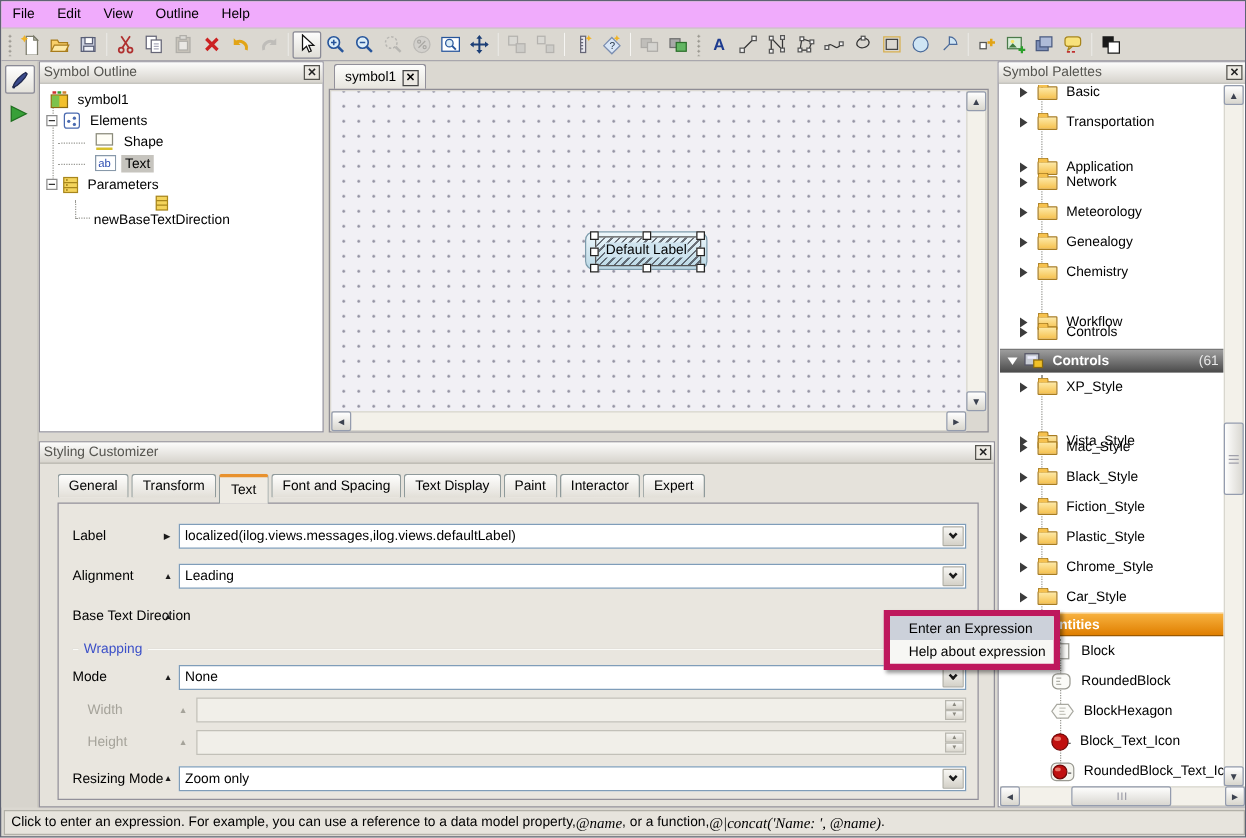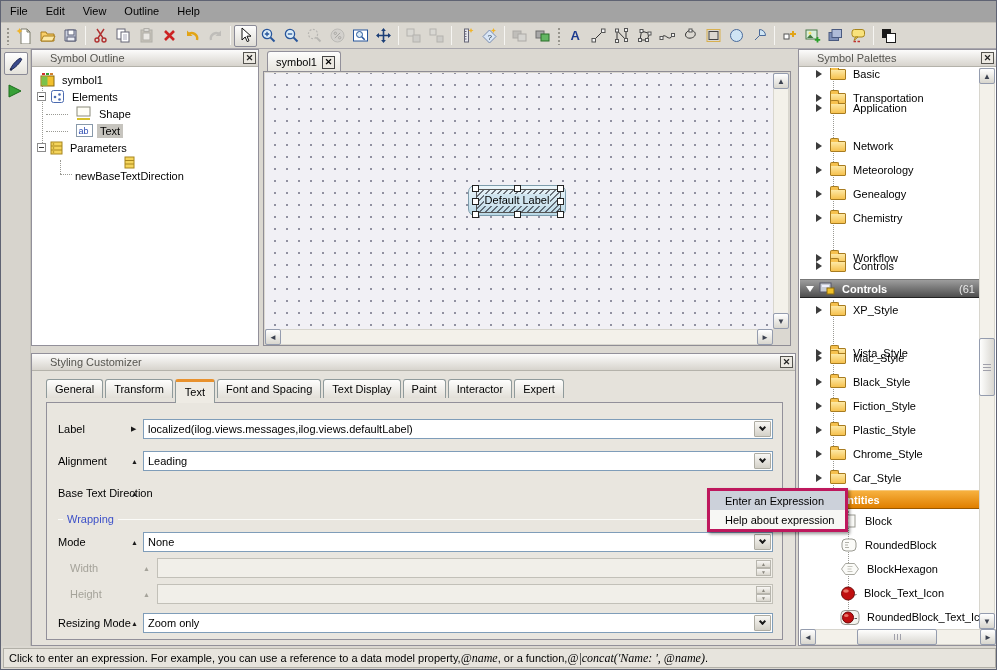--- a/index.html
+++ b/index.html
@@ -4,36 +4,36 @@
 <style>
   * { box-sizing: border-box; margin: 0; padding: 0; }
   body { background:#9aa0a8; }
   #app{ position:relative; width:997px; height:670px; background:#dbd8d1;
         font-family:"Liberation Sans",sans-serif; font-size:11px; color:#000;
         overflow:hidden; border:1px solid #5f6373; }
   .abs{ position:absolute; }
 
   
   #menubar{ left:0; top:0; width:995px; height:22px; display:flex; align-items:stretch;
-            background:#a3a3a3; border-bottom:1px solid #c6c3bb; }
+            background:#f0abfc; border-bottom:1px solid #c6c3bb; }
   .mi{ padding:4px 9px 0 9px; cursor:default; }
   #toolbar{ left:0; top:22px; width:995px; height:26px; display:flex; align-items:center;
             background:#dbd8d1; border-bottom:1px solid #a9a7ad; padding-left:2px; }
   .grip{ width:4px; height:18px; margin:0 3px;
          background-image:radial-gradient(#97958d 1px, transparent 1px); background-size:4px 4px; }
   .tb{ width:23px; height:22px; display:flex; align-items:center; justify-content:center;
        border:1px solid transparent; border-radius:2px; }
   .tb.pressed{ border:1px solid #8a8a96; background:linear-gradient(#fdfdfd,#dfddd6); }
   .tb.dis{ opacity:.42; filter:grayscale(.8); }
   .sep{ width:1px; height:19px; background:#b2b0a8; border-right:1px solid #f6f5f2; margin:0 3px; }
 
   
   .panel{ border:1px solid #92909a; background:#fff; }
   .titlebar{ height:17px; background:linear-gradient(#fcfcfb,#d7d4cd); border-bottom:1px solid #b4b2aa;
-             color:#55544f; padding:2px 18px; position:relative; }
+             color:#55544f; padding:2px 3px; position:relative; }
   .closebox{ position:absolute; right:2px; top:2px; width:13px; height:12px; background:#ece9e2;
              border:1px solid #55544f; font-size:9px; line-height:10px; text-align:center; color:#222;
              font-weight:bold; cursor:default; }
 
   
   #leftstrip{ left:0; top:48px; width:30px; height:597px; background:#d7d4cd; border-right:1px solid #c2c0b8; }
   #brushbtn{ position:absolute; left:3px; top:3px; width:24px; height:23px; background:linear-gradient(#ffffff,#e4e2db);
              border:1px solid #8a8a96; border-radius:2px; display:flex; align-items:center; justify-content:center; }
   #runbtn{ position:absolute; left:6px; top:34px; width:18px; height:16px; }
 
@@ -125,21 +125,21 @@
   .dis-t{ color:#a5a39a; }
   .gsep{ position:absolute; left:11px; right:14px; display:flex; align-items:center; gap:4px; color:#3c50c8; }
   .gsep .ln{ height:1px; background:#b6b4ac; border-bottom:1px solid #fbfbf8; }
 
   
   #statusbar{ left:2px; top:647px; width:993px; height:20px; background:#e7e4dd; border:1px solid #b2b0a8;
               display:flex; align-items:center; padding:0 5px; white-space:nowrap; overflow:hidden; }
   .it{ font-style:italic; font-family:"Liberation Serif",serif; font-size:12px; }
 
   
-  #ctxmenu{ left:706px; top:487px; width:141px; background:#f7f7f4; border:3px solid #be185d;
+  #ctxmenu{ left:706px; top:487px; width:141px; background:#f7f7f4; border:5px solid #be185d;
             box-shadow:2px 2px 3px rgba(0,0,0,.4); z-index:100; }
   .cmi{ height:19px; display:flex; align-items:center; padding-left:15px; }
   .cmi.hl{ background:#ccd1da; }
 </style>
 </head>
 <body>
 
 <div id="app">
 
   <div id="menubar" class="abs">
@@ -528,21 +528,21 @@
       <div class="prow" style="top:-6px;">
         <span class="tri"></span>
           <span class="folder"></span>
           <span>Basic</span>
         </div>
       <div class="prow" style="top:18px;">
         <span class="tri"></span>
           <span class="folder"></span>
           <span>Transportation</span>
         </div>
-      <div class="prow" style="top:28px;text-align:right;">
+      <div class="prow" style="top:54px;text-align:right;">
         <span class="tri"></span>
           <span class="folder"></span>
           <span>Application</span>
         </div>
       <div class="prow" style="top:66px;">
         <span class="tri"></span>
           <span class="folder"></span>
           <span>Network</span>
         </div>
       <div class="prow" style="top:90px;">

